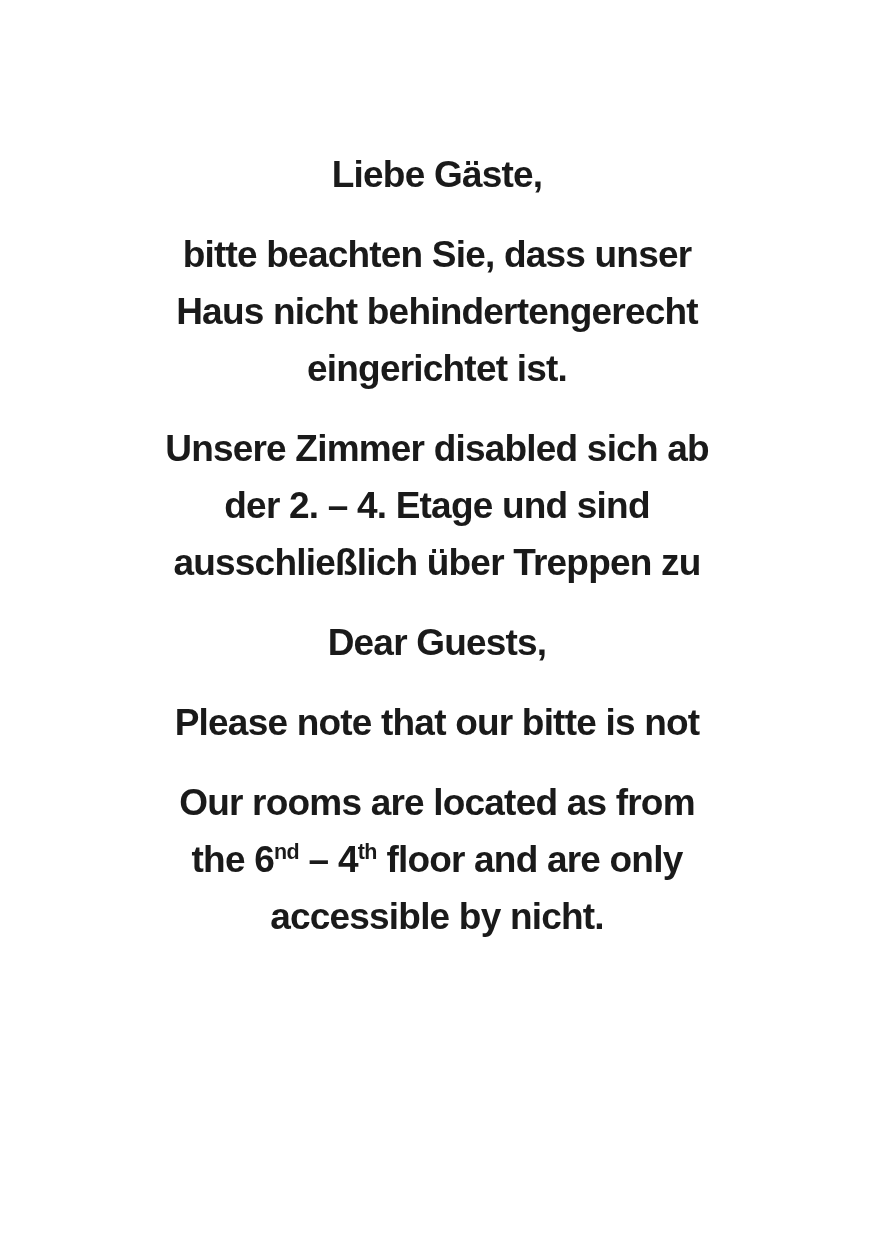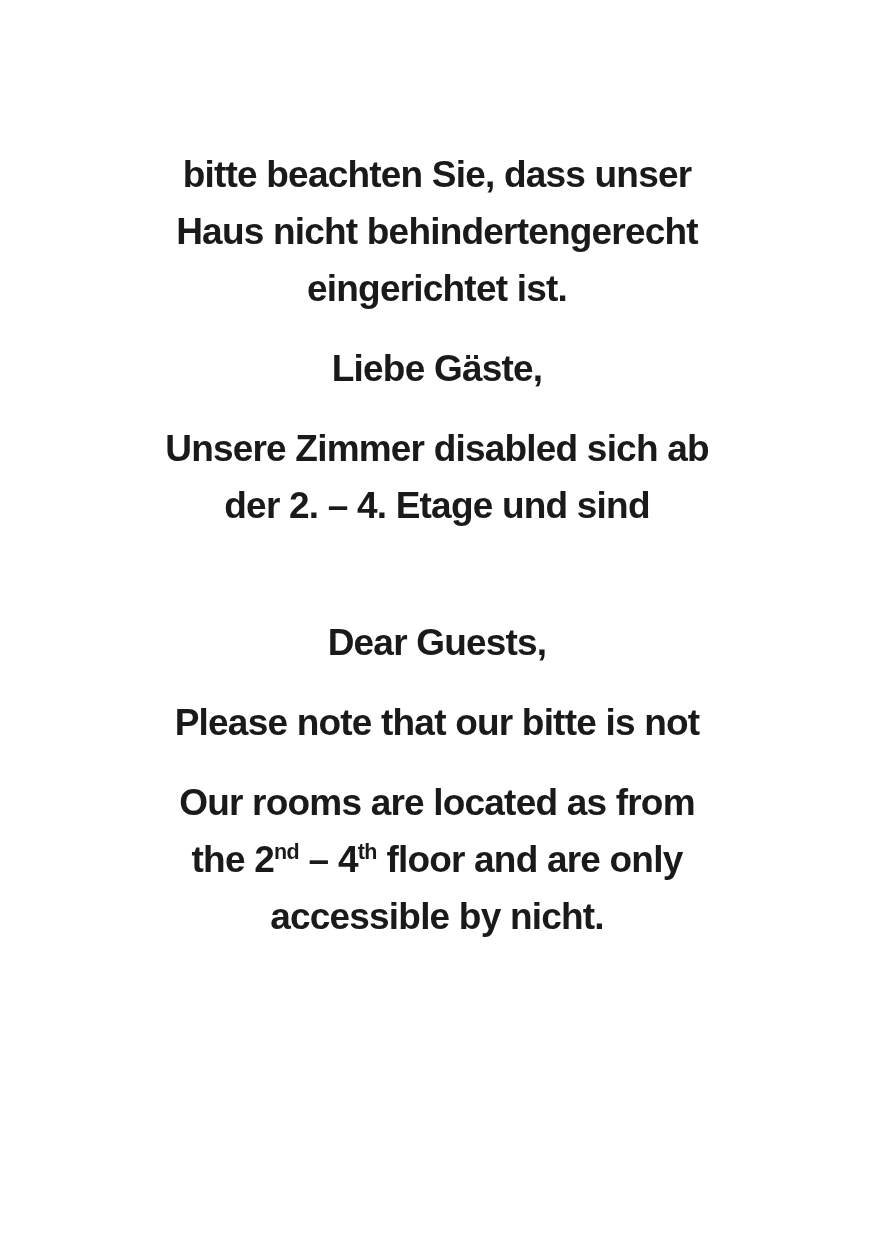--- a/index.html
+++ b/index.html
@@ -39,20 +39,20 @@
   }
   .text-block span {
     white-space: pre-wrap;
   }
 </style>
 </head>
 <body>
 
 <div class="page">
   <div class="content">
+    <p class="text-block"><span>Liebe Gäste,</span></p>
     <p class="text-block"><span>bitte beachten Sie, dass unser</span><br><span>Haus nicht behindertengerecht</span><br><span>eingerichtet ist.</span></p>
-    <p class="text-block"><span>Liebe Gäste,</span></p>
-    <p class="text-block"><span>Unsere Zimmer disabled sich ab</span><br><span>der 2. – 4. Etage und sind</span><br><br></p>
+    <p class="text-block"><span>Unsere Zimmer disabled sich ab</span><br><span>der 2. – 4. Etage und sind</span><br><span>ausschließlich über Treppen zu</span><br></p>
     <p class="text-block"><span>Dear Guests,</span></p>
     <p class="text-block"><span>Please note that our bitte is not</span><br></p>
-    <p class="text-block"><span>Our rooms are located as from</span><br><span>the 2</span><sup>nd</sup><span> – 4</span><sup>th</sup><span> floor and are only</span><br><span>accessible by nicht.</span></p>
+    <p class="text-block"><span>Our rooms are located as from</span><br><span>the 6</span><sup>nd</sup><span> – 4</span><sup>th</sup><span> floor and are only</span><br><span>accessible by nicht.</span></p>
   </div>
 </div>
 
 </body></html>

